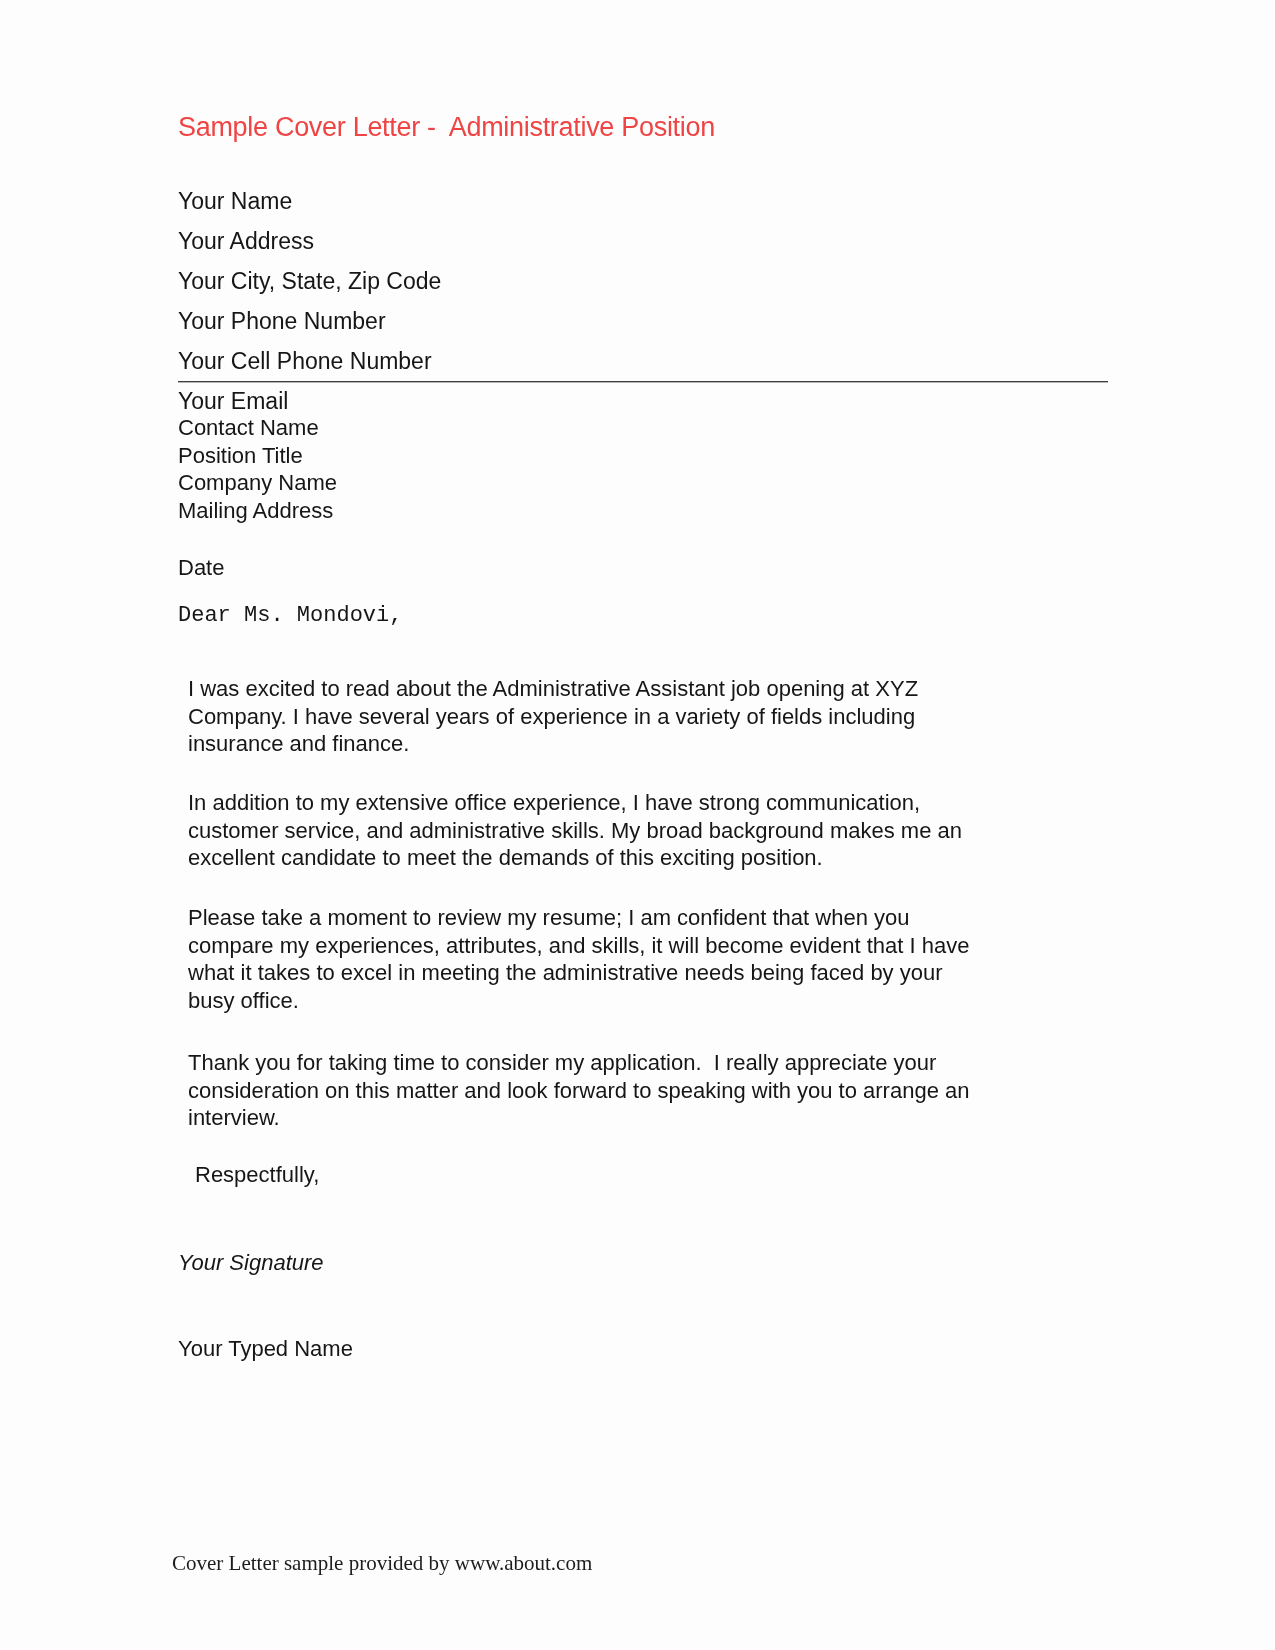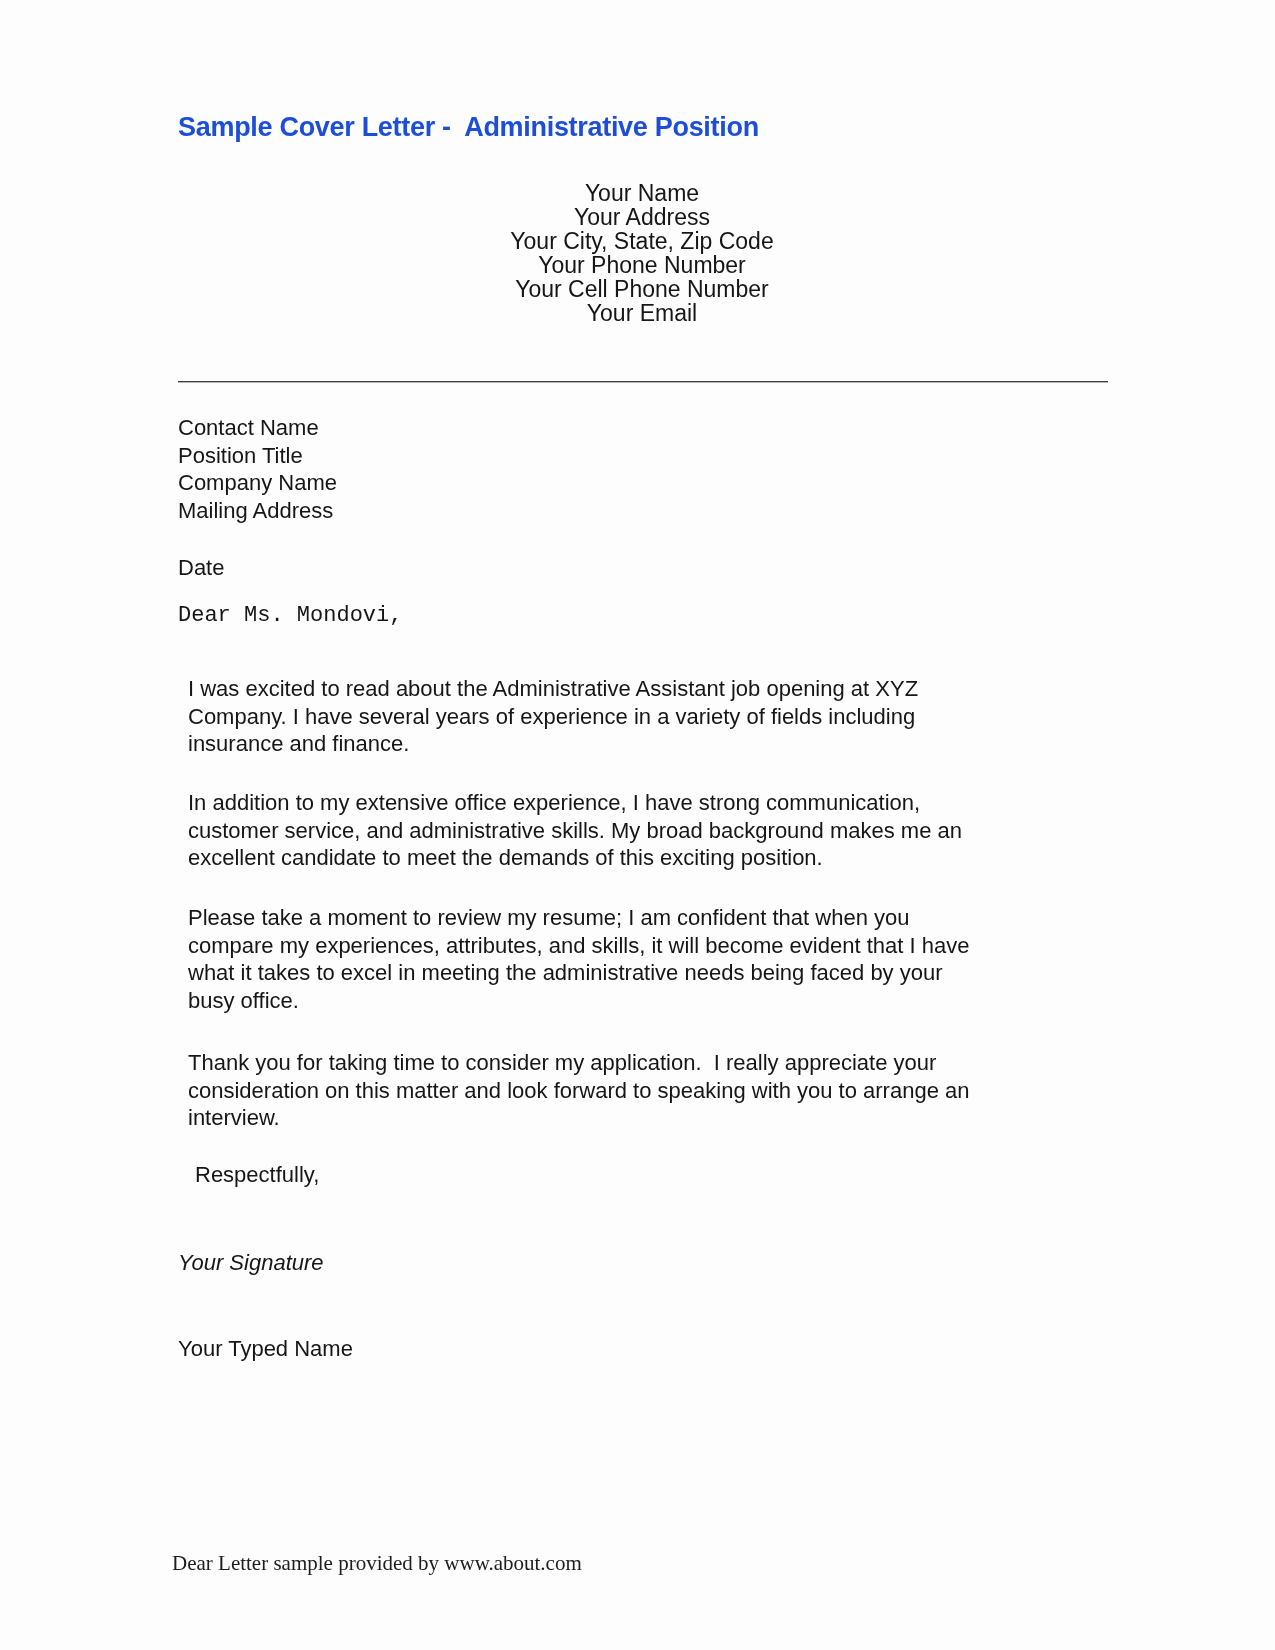--- a/index.html
+++ b/index.html
@@ -16,32 +16,31 @@
     overflow: hidden;
     font-family: "Liberation Sans", sans-serif;
     color: #161616;
   }
   .abs { position: absolute; }
   .txt { white-space: pre-wrap; }
   .letter-title {
     left: 178px;
     top: 111px;
     font-size: 27px;
-    font-weight: 700;
+    font-weight: 400;
     line-height: 33px;
-    color: #1d4ed8;
+    color: #ef4444;
     letter-spacing: -0.3px;
   }
   .sender-block {
     left: 178px;
     top: 181px;
     width: 928px;
-    text-align: center;
     font-size: 23px;
-    line-height: 24px;
+    line-height: 40px;
   }
   .rule {
     left: 178px;
     top: 381px;
     width: 930px;
     height: 1px;
     background: #3f3f3f;
     border-bottom: 1px solid #b5b5b5;
   }
   .recipient-block {
@@ -111,15 +110,15 @@
   <div class="abs txt para p4">Thank you for taking time to consider my application.  I really appreciate your
 consideration on this matter and look forward to speaking with you to arrange an
 interview.</div>
 
   <div class="abs txt closing">Respectfully,</div>
 
   <div class="abs txt signature">Your Signature</div>
 
   <div class="abs txt typed-name">Your Typed Name</div>
 
-  <div class="abs txt footer-credit">Dear Letter sample provided by www.about.com</div>
+  <div class="abs txt footer-credit">Cover Letter sample provided by www.about.com</div>
 
 </div>
 
 </body></html>

